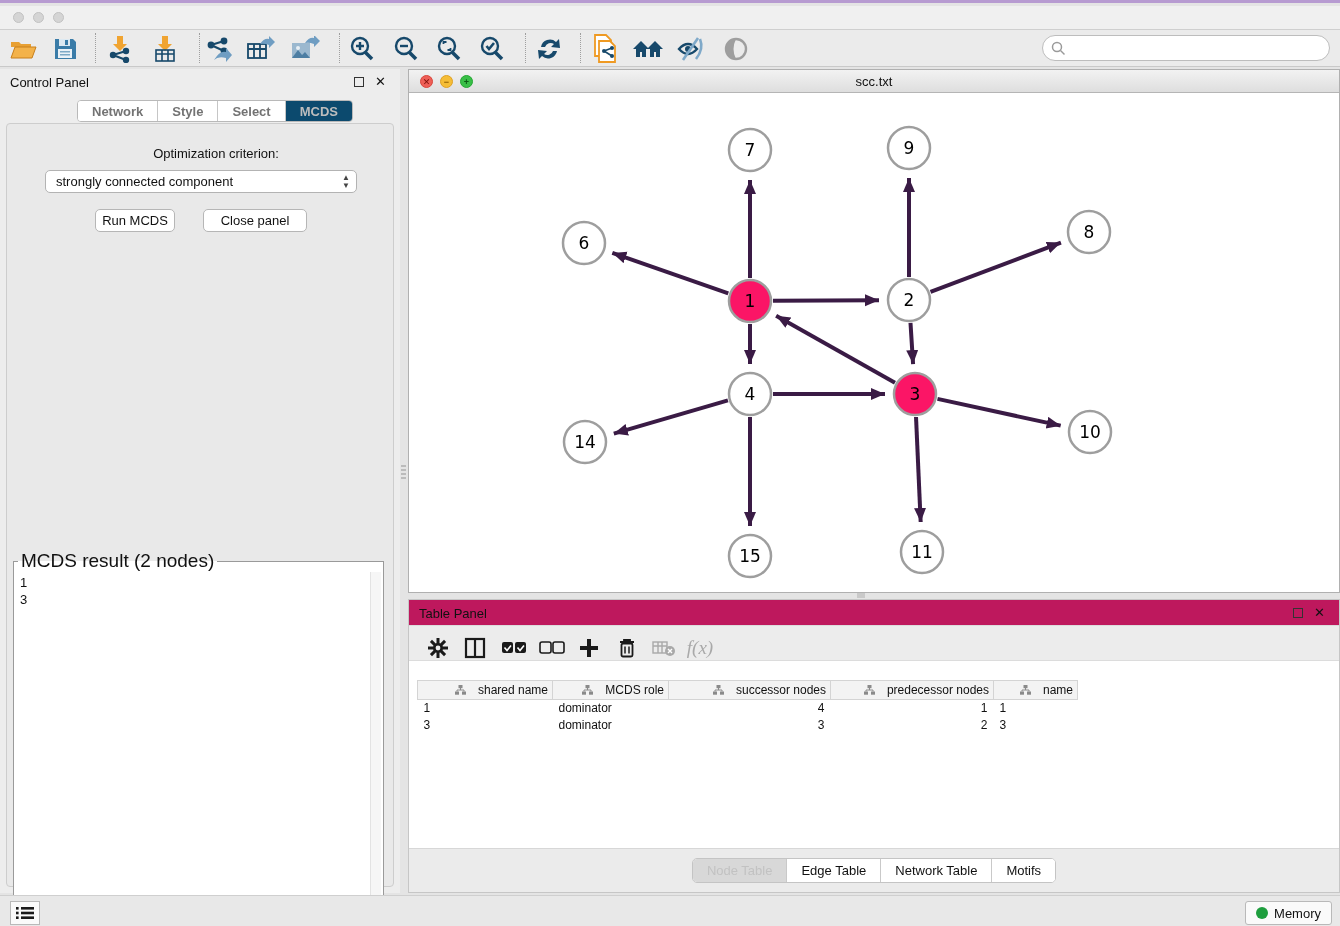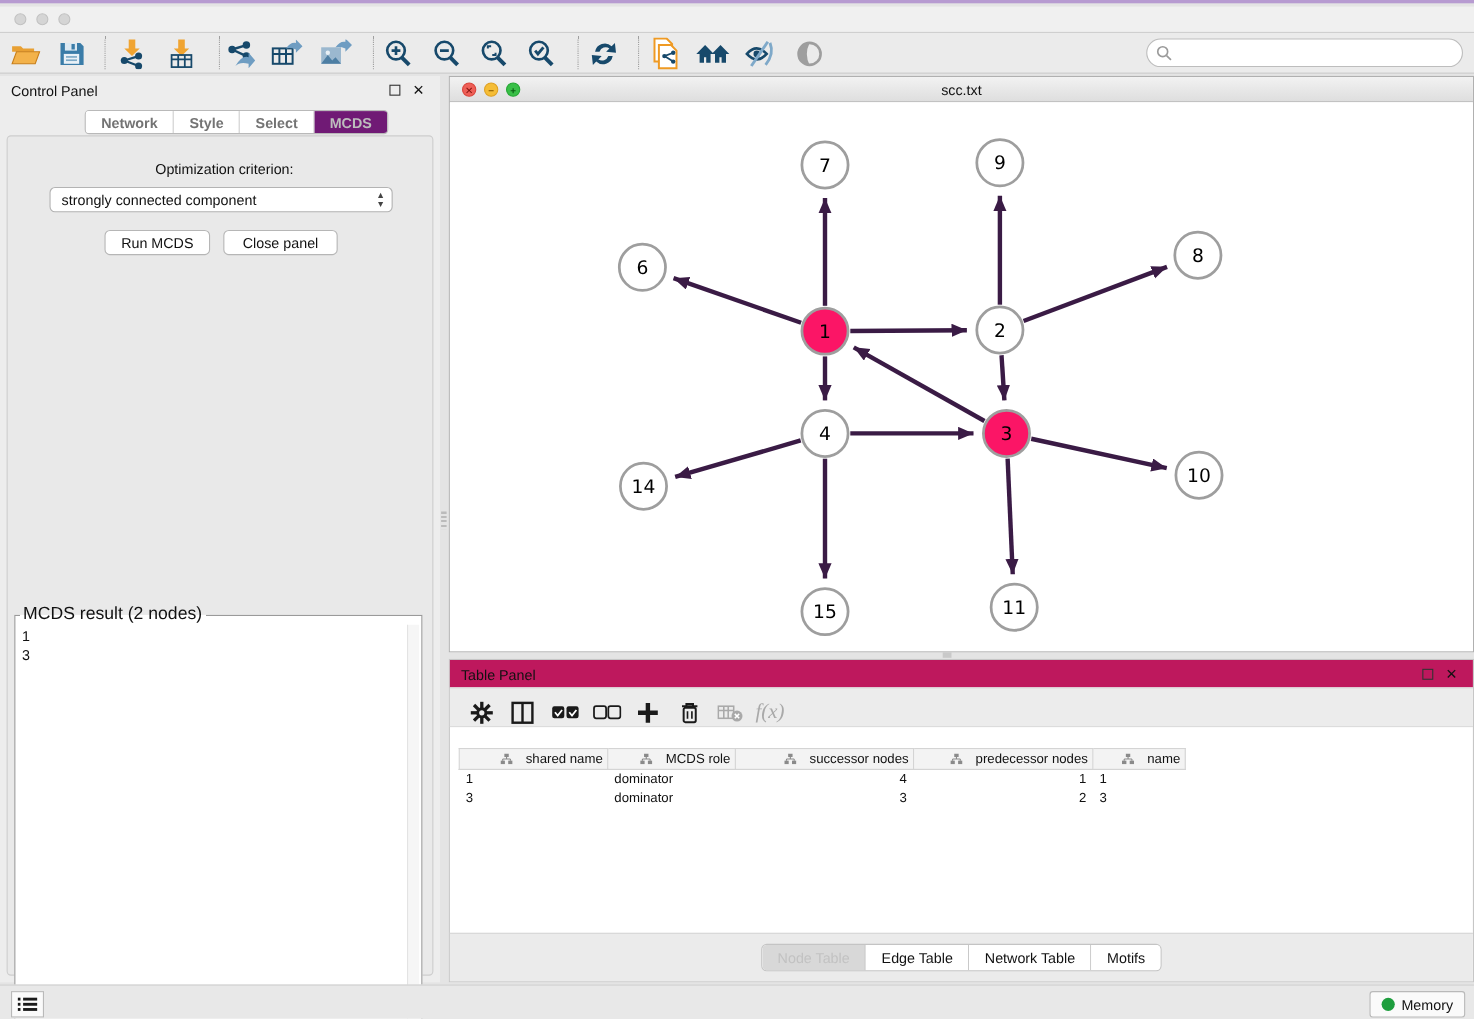--- a/index.html
+++ b/index.html
@@ -22,28 +22,28 @@
 
   
   #control-panel { left:0px; top:66px; width:400px; height:824px; background:#ededed; }
   .panel-head { position:absolute; left:0; top:0; width:100%; height:26px; }
   .panel-title { position:absolute; left:10px; top:6px; font-size:13px; color:#111;text-align:right; }
   .float-ic { position:absolute; width:10px; height:10px; border:1.5px solid #333; top:8px; }
   .close-ic { position:absolute; top:5px; font-size:13px; font-weight:bold; color:#111; }
   #cp-tabs { position:absolute; left:77px; top:31px; height:22px; display:flex; border:1px solid #b9b9b9; border-radius:4px; overflow:hidden; background:#fff; }
   .cp-tab { padding:3px 14px; font-size:13px; font-weight:600; color:#737373; border-right:1px solid #c6c6c6; background:#fff; }
   .cp-tab:last-child { border-right:none; }
-  .cp-tab.sel { background:#701a75; color:#bdbdbd; font-weight:600; }
+  .cp-tab.sel { background:#0c4a6e; color:#bdbdbd; font-weight:600; }
   #cp-inner { position:absolute; left:6px; top:54px; width:388px; height:764px; background:#e9e9e9; border:1px solid #cdcdcd; border-radius:4px; }
-  #opt-label { position:absolute; left:4px; top:22px; width:100%; text-align:center; font-size:13px; color:#111; }
+  #opt-label { position:absolute; left:16px; top:22px; width:100%; text-align:center; font-size:13px; color:#111; }
   #opt-select { position:absolute; left:38px; top:46px; width:312px; height:23px; background:#fff; border:1px solid #b3b3b3; border-radius:5px; font-size:13px; color:#111; display:flex; align-items:center; padding-left:10px; }
   .stepper { position:absolute; right:6px; top:3px; font-size:8px; line-height:8px; color:#444; text-align:center; }
   .btn { position:absolute; top:85px; height:23px; background:#fff; border:1px solid #b6b6b6; border-radius:5px; font-size:13px; color:#111; display:flex; align-items:center; justify-content:center; }
   #mcds-fieldset { position:absolute; left:6px; top:426px; width:371px; height:383px; border:1px solid #9a9a9a; background:#fff; }
-  #mcds-fieldset legend { font-size:16px; color:#111; margin-left:4px; padding:0 3px;margin-top:37px; }
+  #mcds-fieldset legend { font-size:19px; color:#111; margin-left:4px; padding:0 3px;margin-top:37px; }
   #mcds-text { position:absolute; left:2px; top:0px; width:352px; height:360px; font-size:13px; line-height:17px; color:#111; padding:2px 4px; white-space:pre; }
   #mcds-scroll { position:absolute; right:2px; top:0px; width:11px; height:360px; background:#f6f6f6; border-left:1px solid #e3e3e3; }
 
   
   #net-win { left:408px; top:66px; width:932px; height:524px; background:#fff; border:1px solid #b0b0b0; }
   #net-titlebar { left:0; top:0; width:100%; height:23px; background:linear-gradient(#f2f2f2,#dedede); border-bottom:1px solid #b5b5b5; }
   .traffic { position:absolute; top:5px; width:13px; height:13px; border-radius:50%; font-size:9px; font-weight:bold; line-height:13px; text-align:center; }
   #net-title { position:absolute; width:100%; top:4px; text-align:center; font-size:13px; color:#111; }
   #net-canvas { position:absolute; left:0; top:23px; width:930px; height:499px; background:#fff; }
 
@@ -236,21 +236,21 @@
         <div class="cp-tab">Style</div>
         <div class="cp-tab">Select</div>
         <div class="cp-tab sel">MCDS</div>
       </div>
     <div id="cp-inner">
       <div id="opt-label">Optimization criterion:</div>
       <div id="opt-select">
         <span>strongly connected component</span>
         <span class="stepper">▲<br>▼</span>
       </div>
-      <div class="btn" style="left:88px; width:96px">Run MCDS</div>
+      <div class="btn" style="left:88px; width:80px">Run MCDS</div>
       <div class="btn" style="left:196px; width:104px">Close panel</div>
       <fieldset id="mcds-fieldset">
         <legend>MCDS result (2 nodes)</legend>
         <div id="mcds-text">1
 3</div>
         <div id="mcds-scroll"></div>
       </fieldset>
     </div>
   </div>
 

